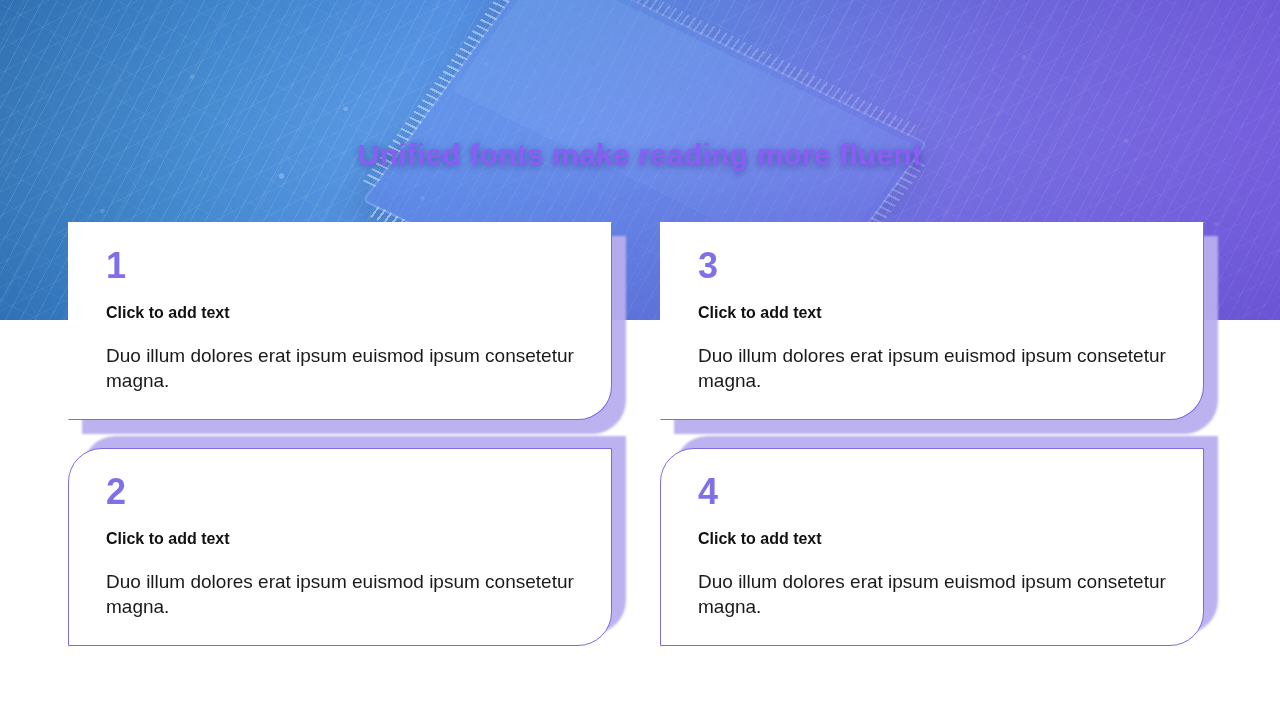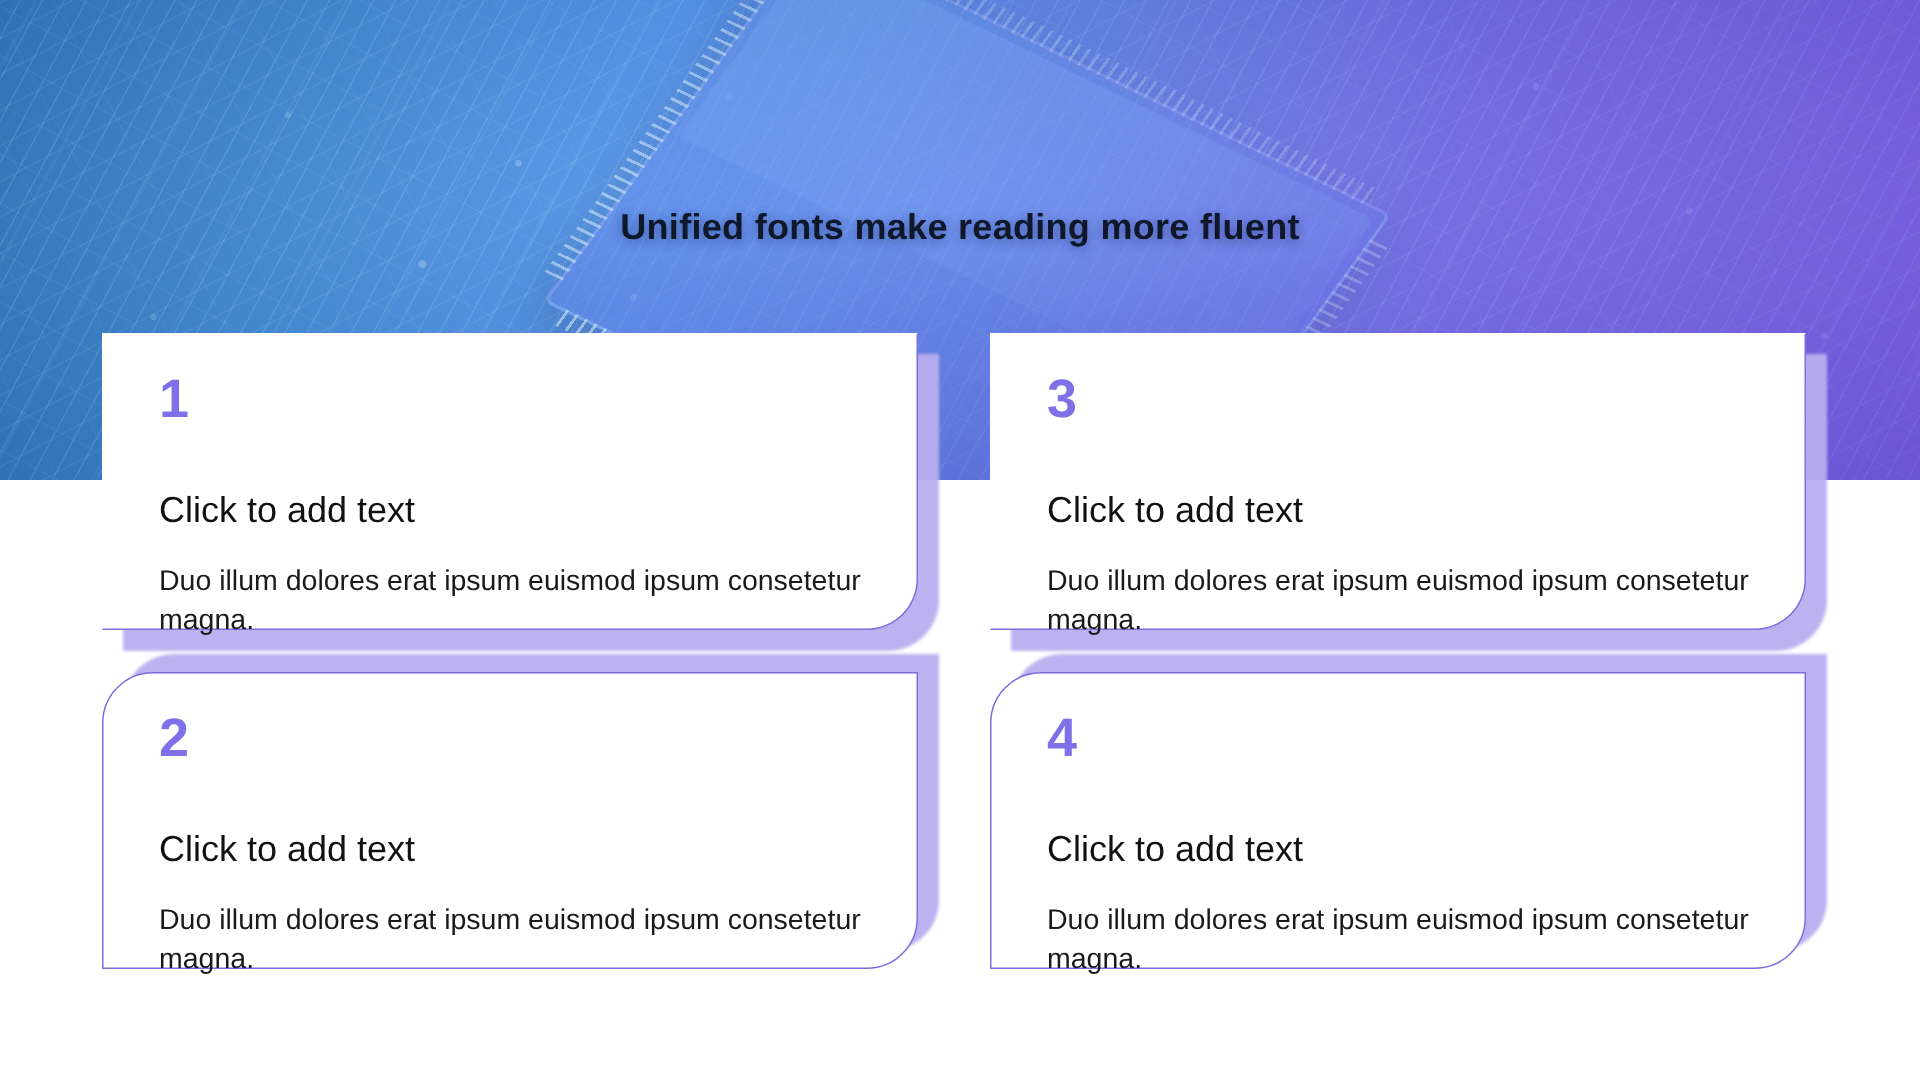--- a/index.html
+++ b/index.html
@@ -121,22 +121,22 @@
     inset: 0;
     background: radial-gradient(130% 105% at 48% 42%, rgba(255,255,255,.10) 0%, rgba(20,40,110,.16) 78%, rgba(18,34,96,.30) 100%);
   }
 
   .hero-title {
     position: absolute;
     left: 0;
     right: 0;
     top: 138px;
     text-align: center;
-    color: #0f172a;
-    font-size: 24px;
+    color: #8b5cf6;
+    font-size: 30px;
     font-weight: bold;
     letter-spacing: .2px;
     text-shadow: 0 2px 7px rgba(16,30,84,.42);
     white-space: nowrap;
   }
 
   
   .card {
     position: absolute;
     background: #ffffff;
@@ -164,23 +164,23 @@
 
   .card-num {
     font-size: 36px;
     font-weight: bold;
     color: #8070e8;
     line-height: 1;
     letter-spacing: -.5px;
   }
 
   .card-head {
-    margin-top: 44px;
-    font-size: 24px;
-    font-weight: normal;
+    margin-top: 20px;
+    font-size: 16px;
+    font-weight: bold;
     color: #111111;
     line-height: 1.1;
   }
 
   .card-desc {
     margin-top: 21px;
     font-size: 19px;
     color: #1a1a1a;
     line-height: 1.35;
   }

